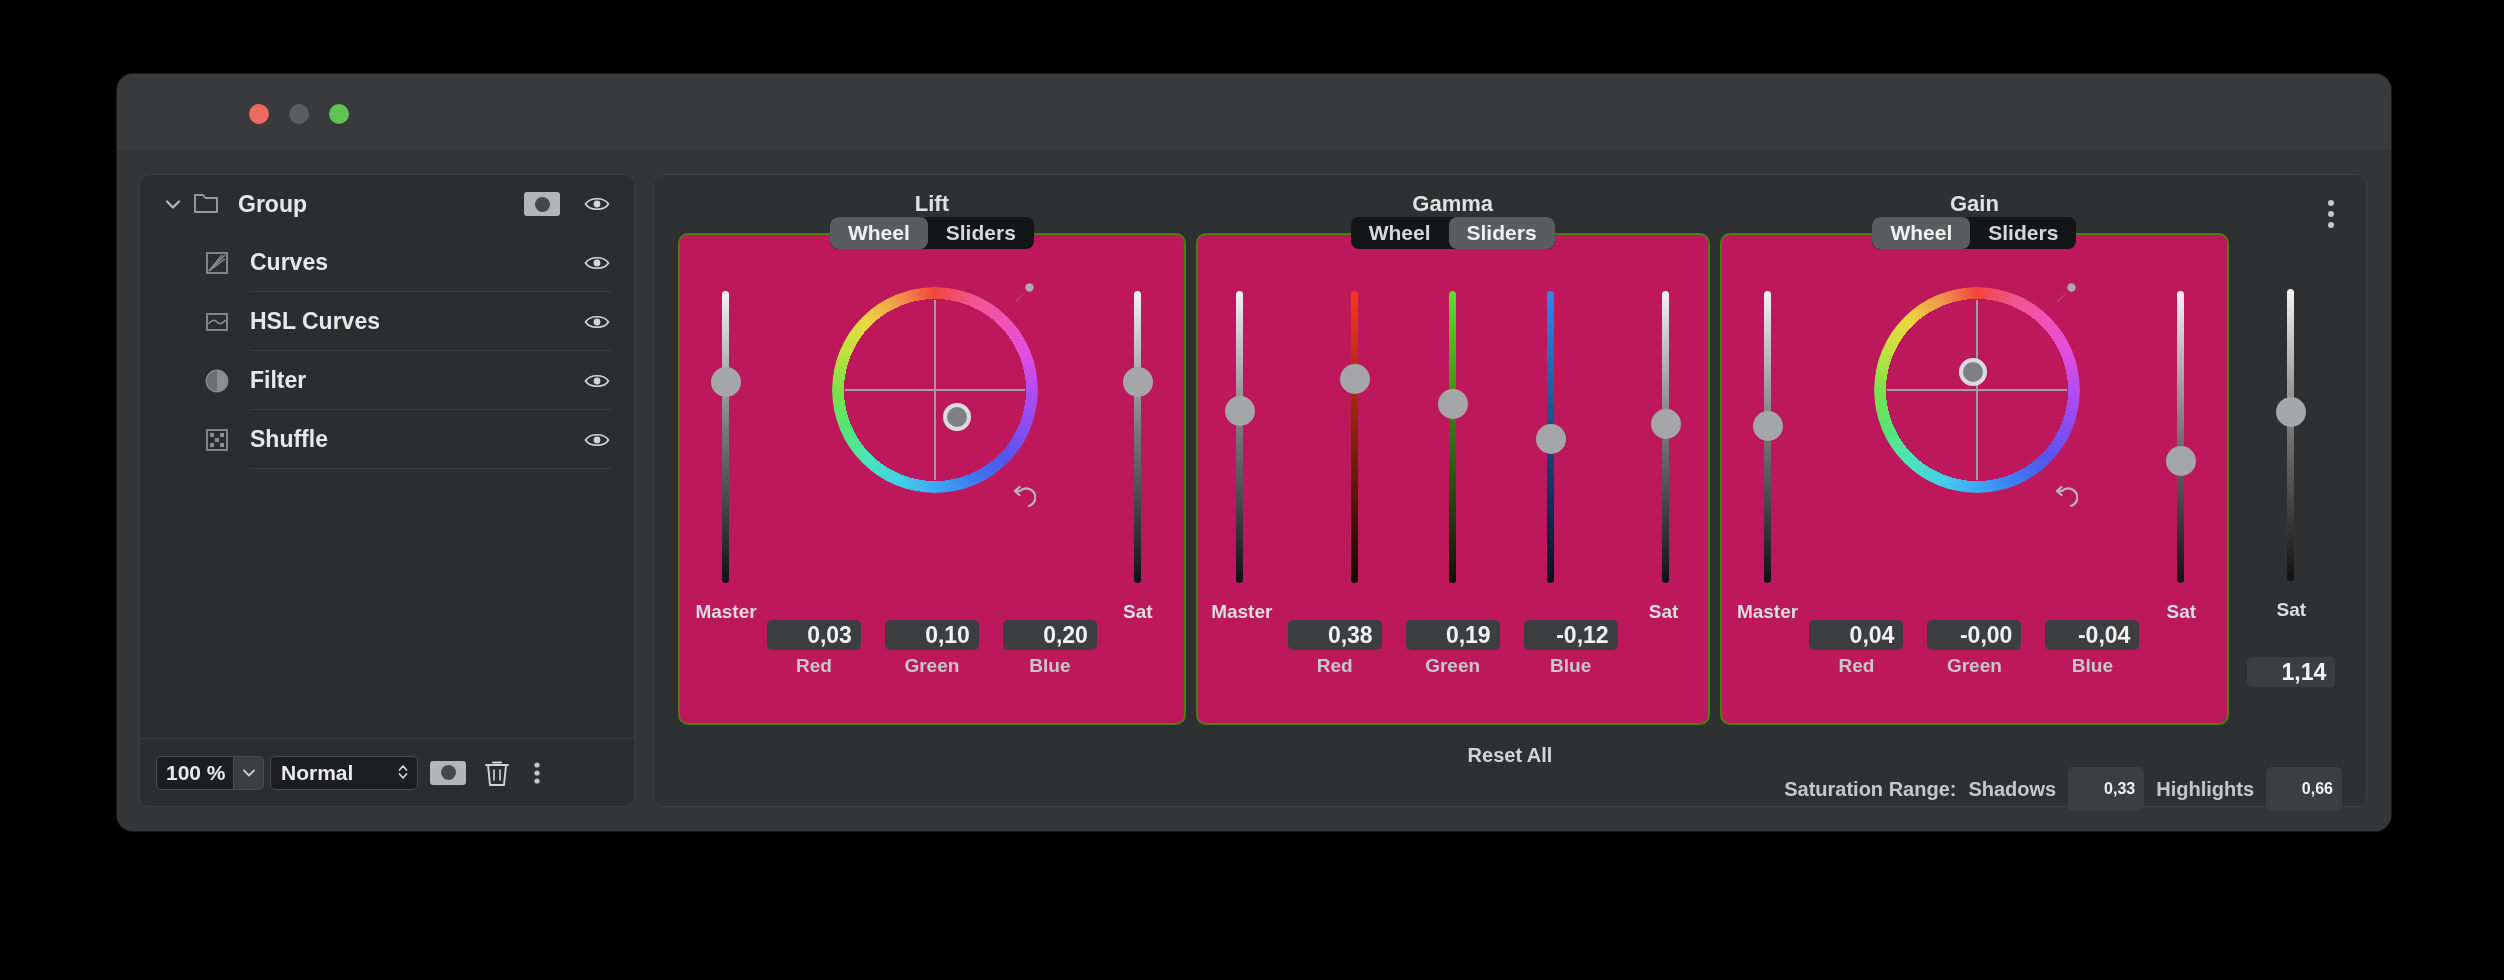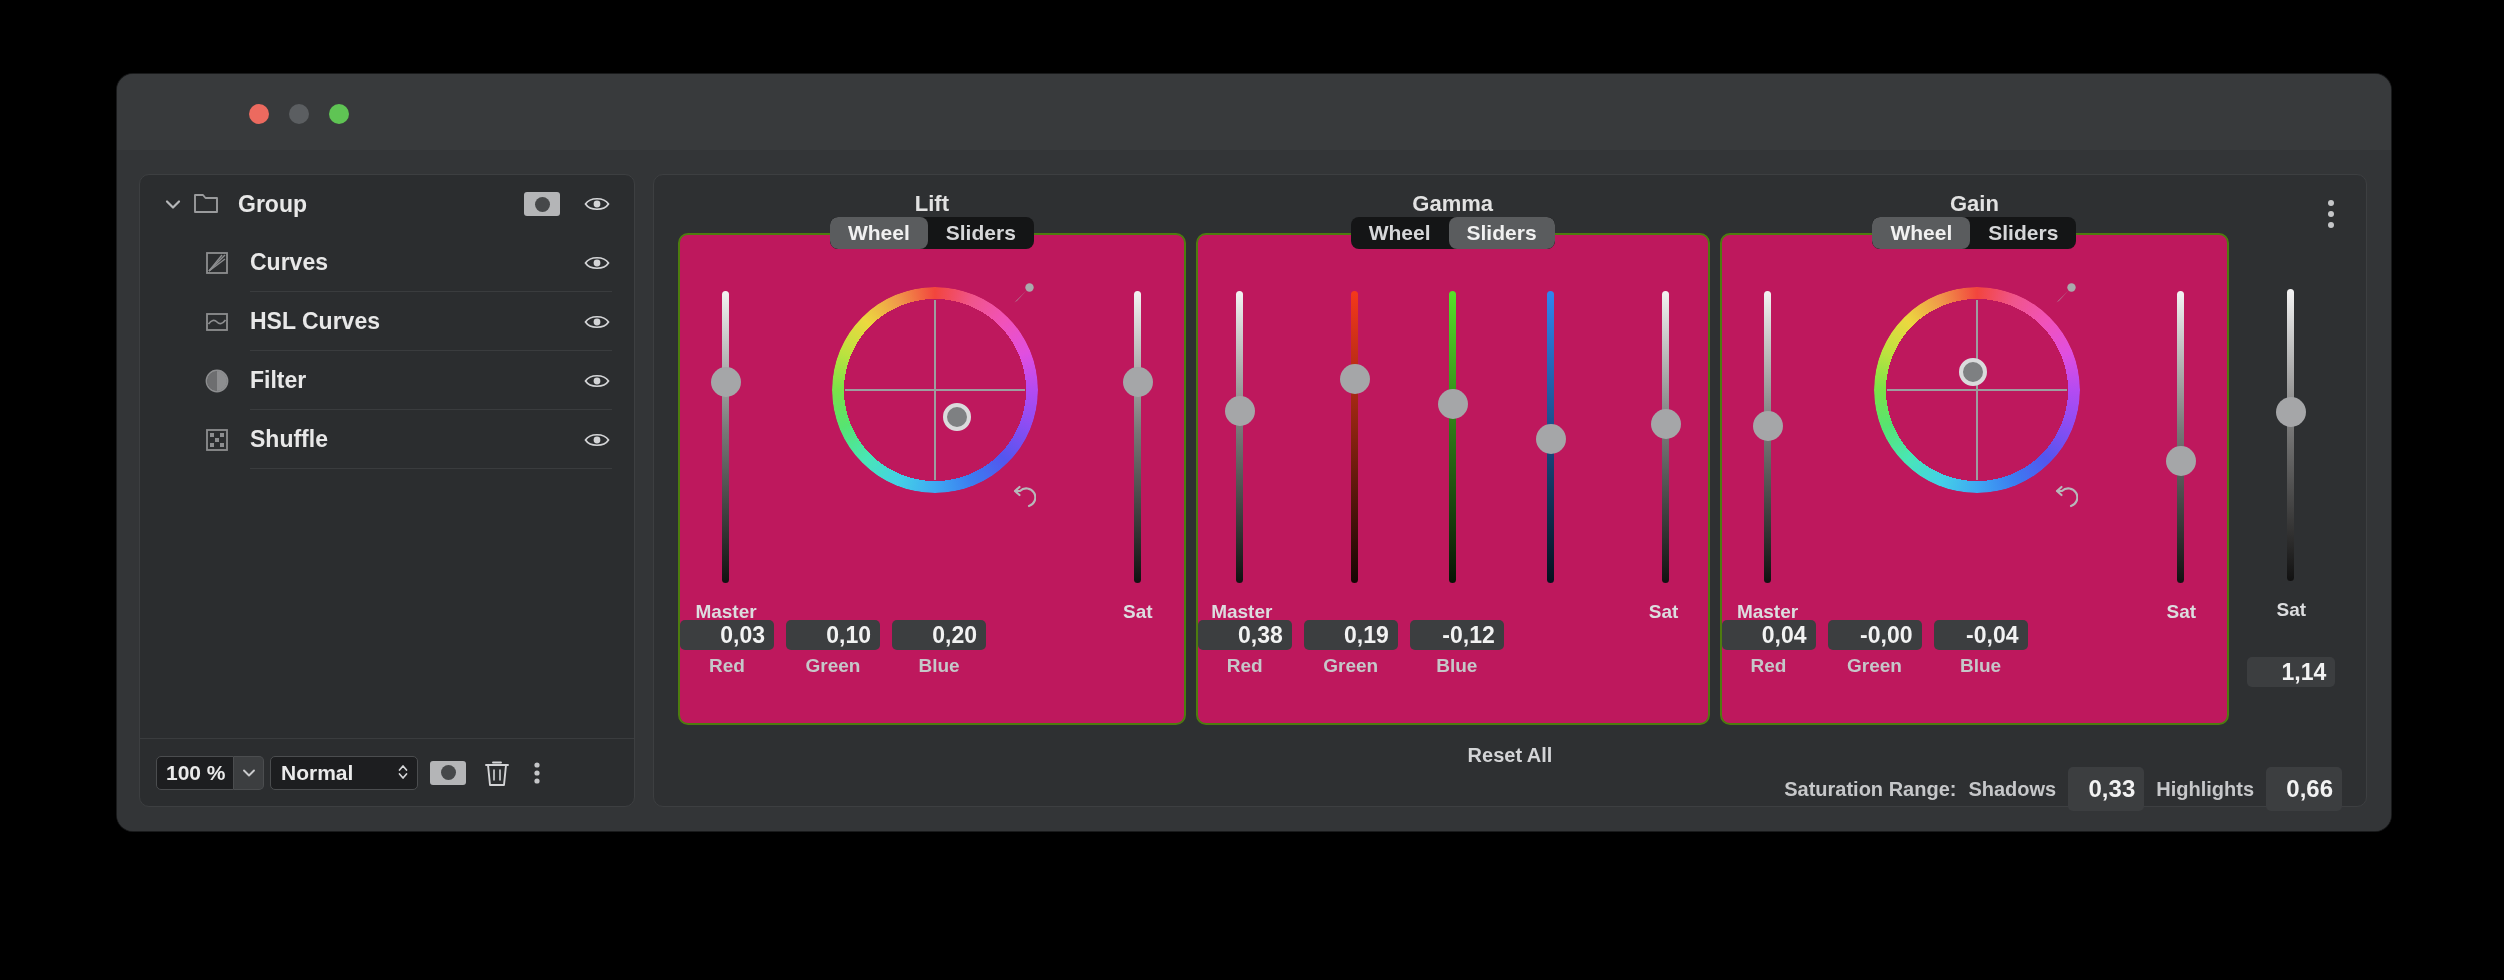--- a/index.html
+++ b/index.html
@@ -310,21 +310,21 @@
     background: #7e8082;
     border: 4px solid #dadbdc;
   }
 
   .dropper { position: absolute; }
   .resetarrow { position: absolute; }
 
   
   .vfields {
     position: absolute; bottom: 46px; left: 0; right: 0;
-    display: flex; gap: 12px;
+    display: flex; justify-content: center; gap: 24px;
   }
   .vfield { width: 94px; }
   .vfield .box {
     height: 30px;
     background: #3c3e40;
     border-radius: 5px;
     display: flex; align-items: center; justify-content: flex-end;
     padding-right: 9px;
     color: #f2f2f2; font-size: 23px;
   }
@@ -356,21 +356,21 @@
     margin-left: auto;
     display: flex; align-items: center; gap: 12px;
   }
   #satrange .lb { color: #c6c7c9; font-size: 20px; }
   #satrange .minibox {
     width: 76px; height: 44px;
     background: #3c3e40;
     border-radius: 5px;
     display: flex; align-items: center; justify-content: flex-end;
     padding-right: 9px;
-    color: #f2f2f2; font-size: 24px;
+    color: #f2f2f2; font-size: 16px;
   }
 </style>
 </head>
 <body>
 
 <div id="window">
 
   <div id="titlebar">
     <div class="traffic red"></div>
     <div class="traffic amber"></div>

